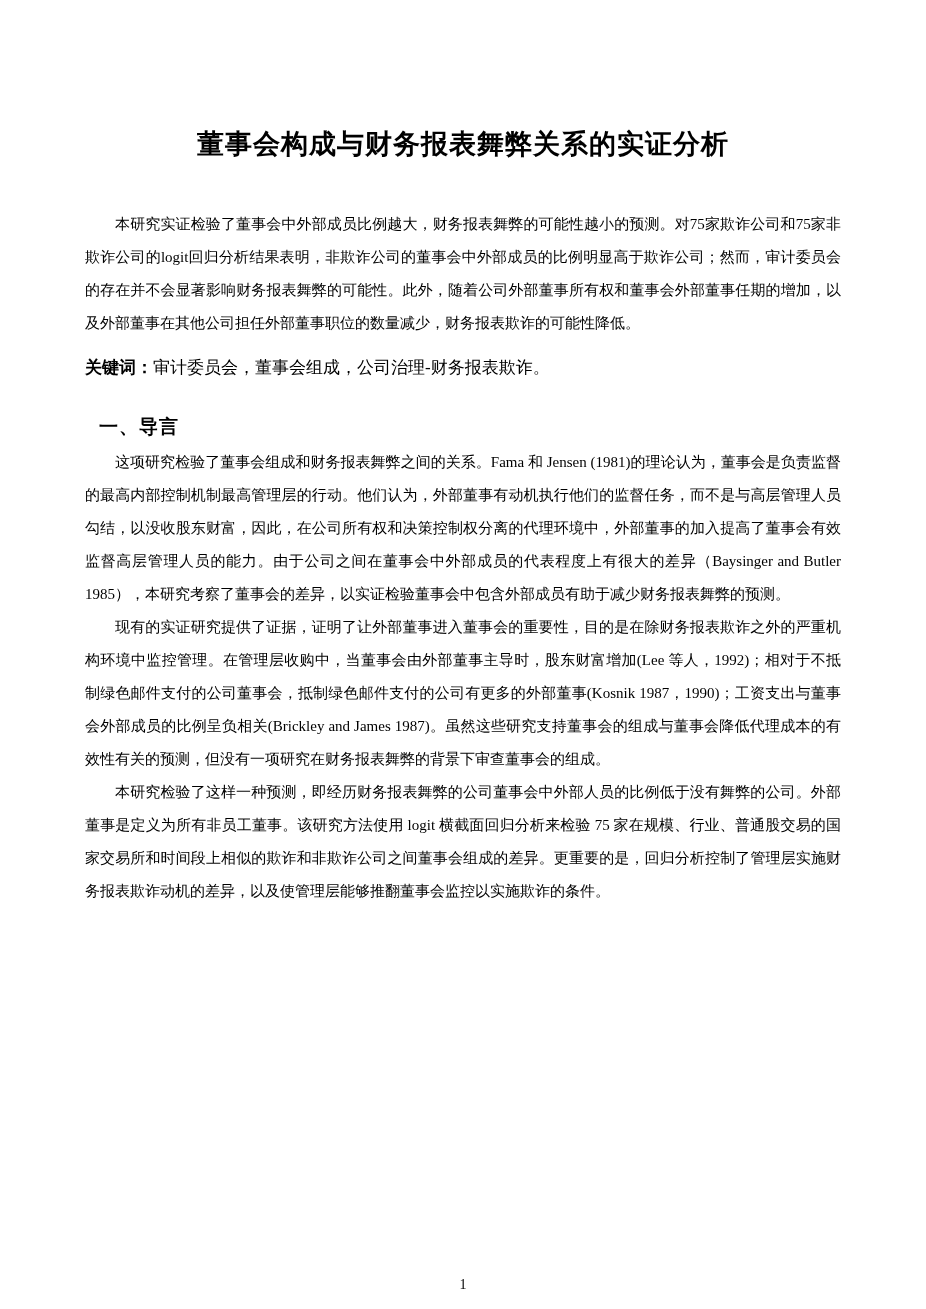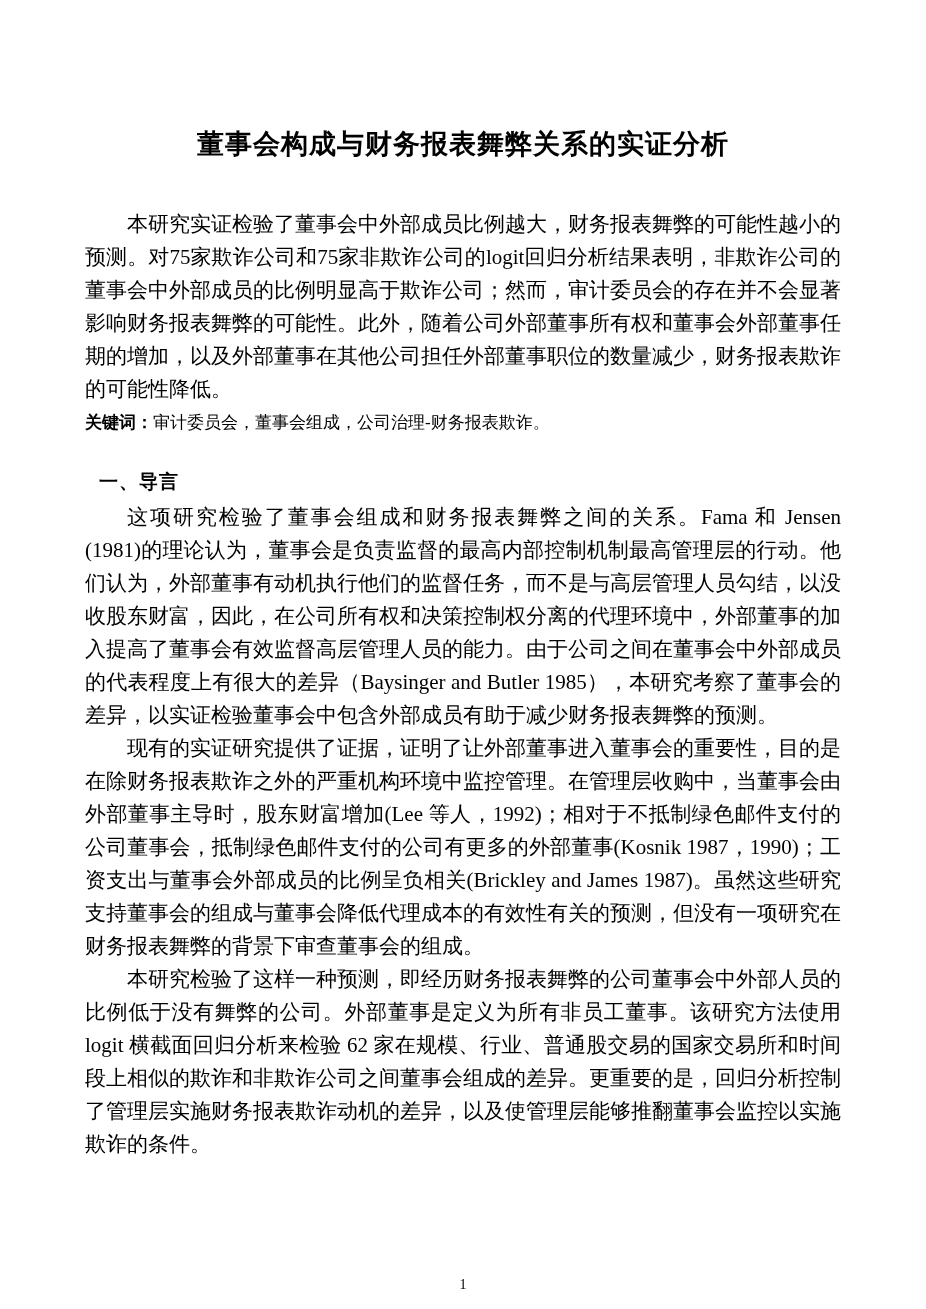--- a/index.html
+++ b/index.html
@@ -31,34 +31,34 @@
   }
   .abstract-heading {
     margin: 0 0 48px 0;
     text-align: center;
     font-family: "Liberation Serif", "DejaVu Serif", serif;
     font-weight: bold;
     font-size: 21px;
     letter-spacing: 2px;
   }
   .body-text {
-    font-size: 21px;
+    font-size: 15px;
     line-height: 33px;
     text-align: justify;
     text-justify: inter-ideograph;
   }
   p.para {
     margin: 0;
     text-indent: 2em;
   }
   .abstract {
     margin-bottom: 26px;
   }
   .keywords {
-    margin: 0 0 30px 0;
+    margin: 11px 0 30px 0;
     font-size: 17px;
     line-height: 33px;
     text-align: justify;
   }
   .keywords .kw-label {
     font-family: "Liberation Sans", "DejaVu Sans", sans-serif;
     font-weight: bold;
   }
   .section-heading {
     margin: 0 0 6px 14px;
@@ -88,17 +88,17 @@
   <p class="para body-text abstract">本研究实证检验了董事会中外部成员比例越大，财务报表舞弊的可能性越小的预测。对75家欺诈公司和75家非欺诈公司的logit回归分析结果表明，非欺诈公司的董事会中外部成员的比例明显高于欺诈公司；然而，审计委员会的存在并不会显著影响财务报表舞弊的可能性。此外，随着公司外部董事所有权和董事会外部董事任期的增加，以及外部董事在其他公司担任外部董事职位的数量减少，财务报表欺诈的可能性降低。</p>
 
   <p class="keywords"><span class="kw-label">关键词：</span><span>审计委员会，董事会组成，公司治理-财务报表欺诈。</span></p>
 
   <h3 class="section-heading">一、导言</h3>
 
   <p class="para body-text">这项研究检验了董事会组成和财务报表舞弊之间的关系。Fama 和 Jensen (1981)的理论认为，董事会是负责监督的最高内部控制机制最高管理层的行动。他们认为，外部董事有动机执行他们的监督任务，而不是与高层管理人员勾结，以没收股东财富，因此，在公司所有权和决策控制权分离的代理环境中，外部董事的加入提高了董事会有效监督高层管理人员的能力。由于公司之间在董事会中外部成员的代表程度上有很大的差异（Baysinger and Butler 1985），本研究考察了董事会的差异，以实证检验董事会中包含外部成员有助于减少财务报表舞弊的预测。</p>
 
   <p class="para body-text">现有的实证研究提供了证据，证明了让外部董事进入董事会的重要性，目的是在除财务报表欺诈之外的严重机构环境中监控管理。在管理层收购中，当董事会由外部董事主导时，股东财富增加(Lee 等人，1992)；相对于不抵制绿色邮件支付的公司董事会，抵制绿色邮件支付的公司有更多的外部董事(Kosnik 1987，1990)；工资支出与董事会外部成员的比例呈负相关(Brickley and James 1987)。虽然这些研究支持董事会的组成与董事会降低代理成本的有效性有关的预测，但没有一项研究在财务报表舞弊的背景下审查董事会的组成。</p>
 
-  <p class="para body-text">本研究检验了这样一种预测，即经历财务报表舞弊的公司董事会中外部人员的比例低于没有舞弊的公司。外部董事是定义为所有非员工董事。该研究方法使用 logit 横截面回归分析来检验 62 家在规模、行业、普通股交易的国家交易所和时间段上相似的欺诈和非欺诈公司之间董事会组成的差异。更重要的是，回归分析控制了管理层实施财务报表欺诈动机的差异，以及使管理层能够推翻董事会监控以实施欺诈的条件。</p>
+  <p class="para body-text">本研究检验了这样一种预测，即经历财务报表舞弊的公司董事会中外部人员的比例低于没有舞弊的公司。外部董事是定义为所有非员工董事。该研究方法使用 logit 横截面回归分析来检验 75 家在规模、行业、普通股交易的国家交易所和时间段上相似的欺诈和非欺诈公司之间董事会组成的差异。更重要的是，回归分析控制了管理层实施财务报表欺诈动机的差异，以及使管理层能够推翻董事会监控以实施欺诈的条件。</p>
 
 </div>
 
 <div class="page-number">1</div>
 
 </body></html>

